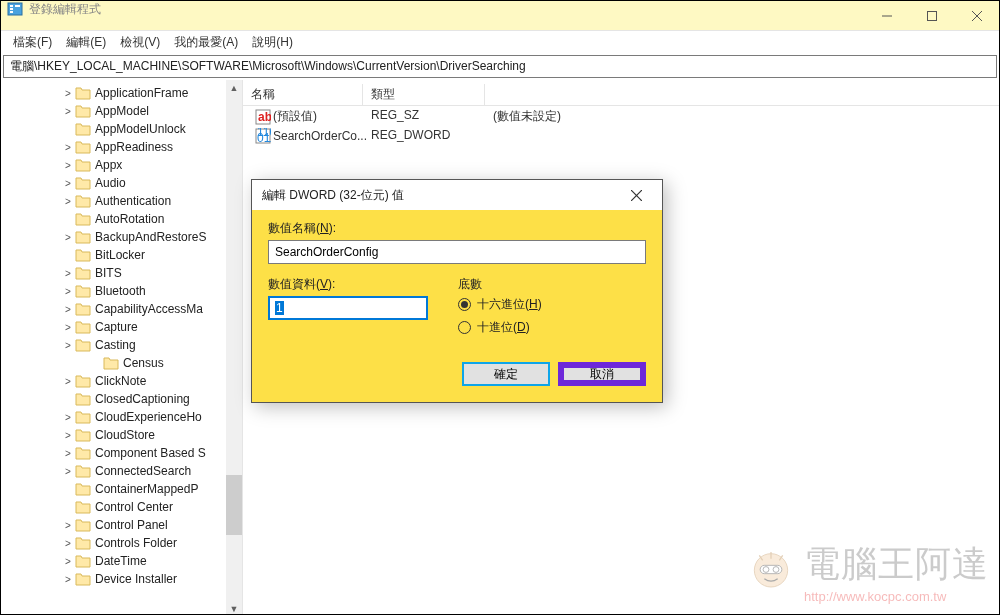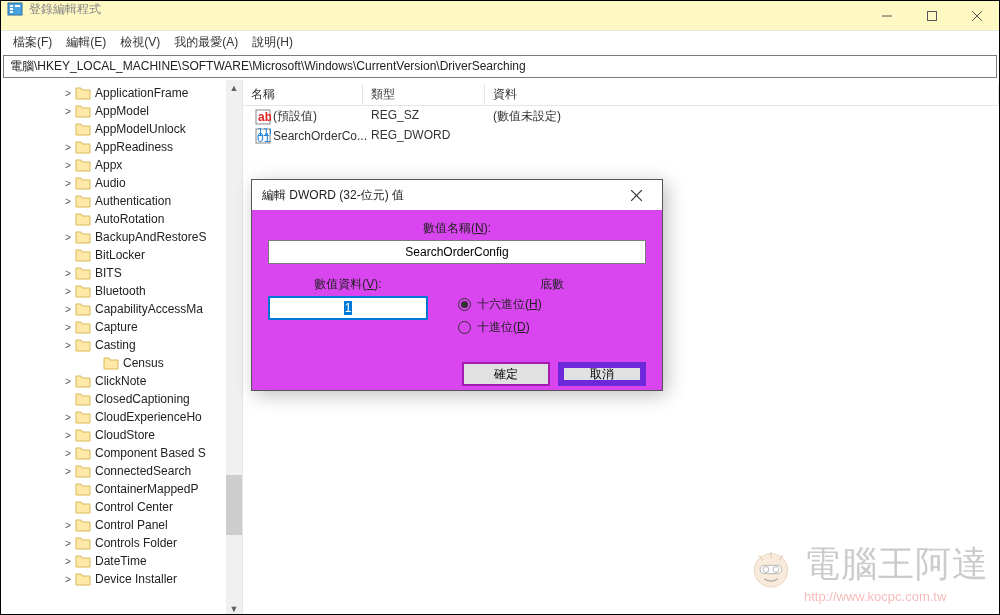--- a/index.html
+++ b/index.html
@@ -34,34 +34,34 @@
     .list-col.c1 { width:120px; }
     .list-col.c2 { width:122px; }
     .list-col.c3 { flex:1; }
     .list-row { display:flex; height:20px; align-items:flex-start; }
     .val-icon { width:16px; height:16px; margin-left:4px; margin-right:2px; display:inline-flex;align-items:center;justify-content:center;}
 
     .dialog { position:absolute; left:250px; top:178px; width:412px; background:#fff; border:1px solid #555; box-shadow: 4px 4px 18px rgba(0,0,0,0.25); }
     .dialog-titlebar { height:30px; display:flex; align-items:center; padding:0 6px 0 10px; }
     .dialog-title { flex:1; color:#222; }
     .dlg-close { width:40px; height:28px; display:flex;align-items:center;justify-content:center; }
-    .dialog-body { padding: 10px 16px 4px 16px; background:#d946ef;text-align:center; }
+    .dialog-body { padding: 10px 16px 16px 16px; background:#fde047; }
     .dlg-label { color:#222; margin-bottom:3px; }
     .dlg-input { width:100%; border:1px solid #7a7a7a; padding:4px 6px; background:#fff; margin-bottom:12px; }
     .dlg-row { display:flex; gap:30px; }
     .dlg-col1 { flex:0 0 160px; }
     .dlg-col2 { flex:1; }
     .value-input { width:100%; border:2px solid #0078d7; padding:3px 5px; background:#fff; }
     .value-input .sel { background:#0078d7; color:#fff; padding:0 1px;}
     .radio-row { display:flex; align-items:center; gap:6px; margin-bottom:6px; color:#222;}
     .radio { width:13px;height:13px;border:1px solid #333;border-radius:50%;display:inline-flex;align-items:center;justify-content:center;}
     .radio.checked::after{content:"";width:7px;height:7px;border-radius:50%;background:#333;}
     .dlg-actions { display:flex; justify-content:flex-end; gap:8px; margin-top:20px;}
     .dlg-btn { width:88px; height:24px; border:6px solid #6d28d9; background:#e1e1e1; display:flex;align-items:center;justify-content:center;}
-    .dlg-btn.primary { border:2px solid #a21caf; background:#e1e1e1;}
+    .dlg-btn.primary { border:2px solid #0ea5e9; background:#e1e1e1;}
 
     .watermark { position:absolute; right:10px; bottom:10px; opacity:0.5; display:flex; align-items:center; gap:8px; pointer-events:none;}
     .wm-text { font-size:36px; color:#999; font-weight:300; letter-spacing:1px;}
     .wm-url { font-size:13px; color:#e77; }
     .wm-avatar { width:50px;height:50px;}
     .underline{text-decoration:underline;}
   </style>
 </head>
 <body>
 
@@ -309,21 +309,20 @@
         <span class="folder-icon"><svg viewBox="0 0 16 14">
             <path d="M1 3 L1 13 L15 13 L15 4 L7 4 L6 2 L1 2 Z" fill="#ffe9a8" stroke="#d9b95a"></path>
           </svg></span>
         <span class="tree-label">Device Installer</span>
       </div>
     </div>
   <div class="list-panel">
     <div class="list-header">
       <div class="list-col c1">名稱</div>
       <div class="list-col c2">類型</div>
-      <div class="list-col c3">資料</div>
     </div>
     <div id="list-rows">
         <div class="list-row">
           <div class="list-col c1" style="border:none;display:flex;align-items:center">
             <span class="val-icon">
               <svg width="16" height="16">
                 <rect x="1" y="1" width="14" height="14" fill="#fff" stroke="#888"></rect>
                 <text x="3" y="12" font-size="8" fill="#d22" font-weight="bold">ab</text>
               </svg>
             </span>

